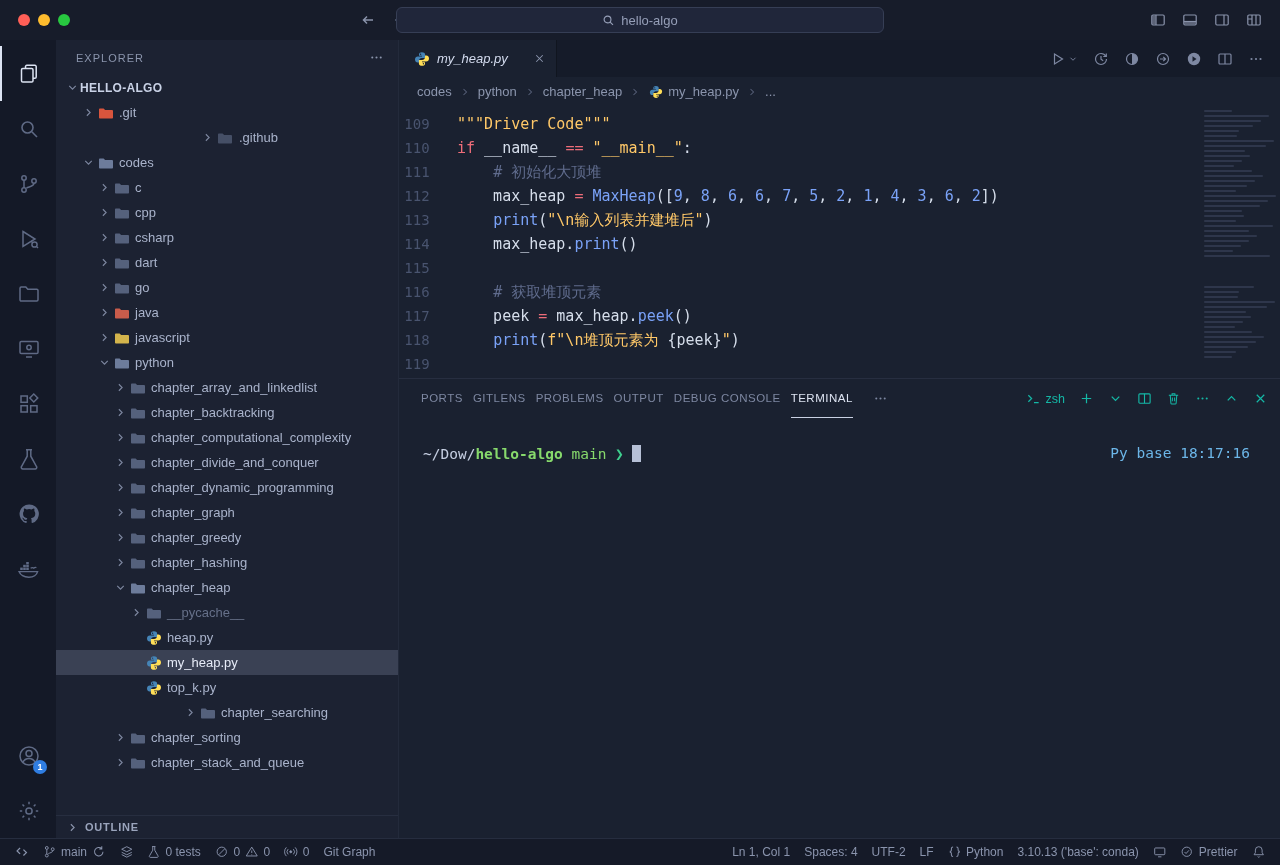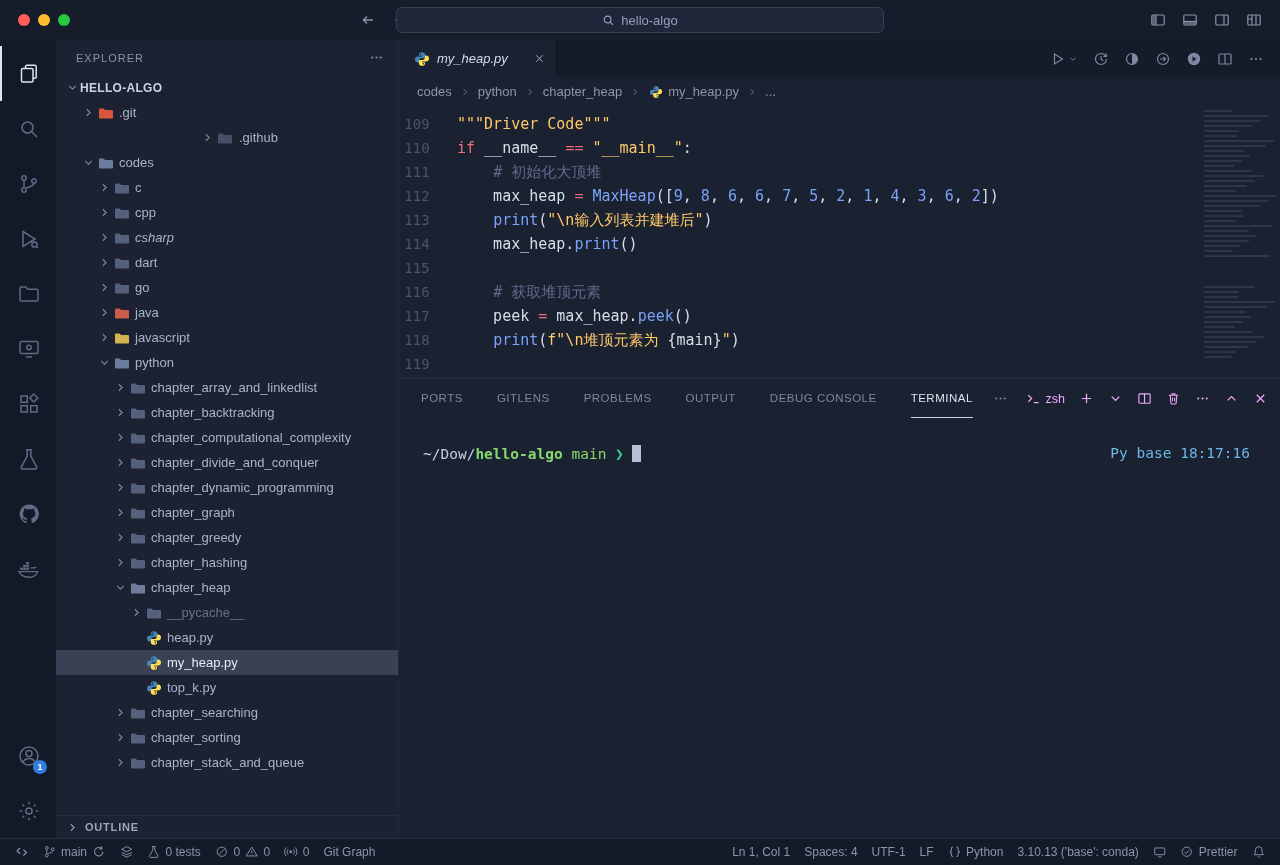--- a/index.html
+++ b/index.html
@@ -77,26 +77,26 @@
   .tk-n{color:var(--number,#7aa2f7)}
   .tk-c{color:var(--comment,#5f6b8c)}
   .tk-t{color:var(--code-text,#d6deeb)}
   .minimap{position:absolute;top:4px;right:12px;width:64px;height:240px;opacity:.85}
   .mm-line{height:2px;margin-bottom:3px;background:#57628066;border-radius:1px}
   .mm-gap{height:26px}
 
   
   .panel{flex:1;border-top:1px solid #272e40;display:flex;flex-direction:column;background:#1a2130;min-height:0}
   .panel-header{flex:0 0 39px;display:flex;align-items:center;padding:0 12px 0 22px}
-  .panel-tabs{display:flex;gap:34px;height:100%}
+  .panel-tabs{display:flex;gap:10px;height:100%}
   .ptab{display:flex;align-items:center;font-size:11.5px;letter-spacing:.5px;color:#7d87a1;border-bottom:1px solid transparent;cursor:pointer}
   .ptab.active{color:#dde3f1;border-bottom-color:#c9d1e3}
   .panel-more{margin-left:20px;color:#7d87a1;display:flex;align-items:center;cursor:pointer}
   .panel-more svg{width:15px;height:15px}
-  .panel-actions{margin-left:auto;display:flex;align-items:center;gap:14px;color:#f0abfc;font-size:12.5px}
+  .panel-actions{margin-left:auto;display:flex;align-items:center;gap:14px;color:#14b8a6;font-size:12.5px}
   .panel-actions .pa{display:flex;align-items:center;gap:5px;cursor:pointer}
   .panel-actions svg{width:15px;height:15px}
 
   .terminal{flex:1;position:relative;font-family:"DejaVu Sans Mono","Liberation Mono",monospace;font-size:14.5px;padding:27px 0 0 24px;color:#c6cfe2}
   .t-repo{color:var(--terminal-green,#87d96c);font-weight:700}
   .t-branch{color:var(--terminal-green,#87d96c)}
   .t-arrow{color:#3ecf8e}
   .cursor{display:inline-block;width:9px;height:17px;background:#b6c0d6;vertical-align:text-bottom;margin-left:8px}
   .term-right{position:absolute;right:30px;top:27px;color:var(--terminal-cyan,#6cb6e8)}
 
@@ -340,21 +340,21 @@
                 <path d="M6 4l4 4-4 4"></path>
               </svg>
             </span>
             <span class="ticon">
               <svg viewBox="0 0 16 16">
                 <path d="M1 4.2c0-.4.3-.8.8-.8h3.8l1.5 1.7h7.1c.4 0 .8.3.8.8v6.9c0 .4-.3.8-.8.8H1.8c-.4 0-.8-.3-.8-.8z" fill="#55617c"></path>
               </svg>
             </span>
             <span class="tlabel">cpp</span>
           </div>
-          <div class="tree-row" style="padding-left: 40px; font-style: italic;">
+          <div class="tree-row" style="padding-left: 40px;">
             <span class="chev">
               <svg viewBox="0 0 16 16" fill="none" stroke="currentColor" stroke-width="1.4">
                 <path d="M6 4l4 4-4 4"></path>
               </svg>
             </span>
             <span class="ticon">
               <svg viewBox="0 0 16 16">
                 <path d="M1 4.2c0-.4.3-.8.8-.8h3.8l1.5 1.7h7.1c.4 0 .8.3.8.8v6.9c0 .4-.3.8-.8.8H1.8c-.4 0-.8-.3-.8-.8z" fill="#55617c"></path>
               </svg>
             </span>
@@ -578,21 +578,21 @@
           <div class="tree-row" style="padding-left: 72px;">
             <span class="chev"></span>
             <span class="ticon">
               <svg viewBox="0 0 16 16">
                 <path d="M7.9 1.2c-1.7 0-2.9.8-2.9 2.1v1.5h3v.7H3.7c-1.5 0-2.7 1.1-2.7 3s1.2 3 2.6 3H5V9.7C5 8.2 6.3 7 7.9 7h3.2V3.3c0-1.3-1.4-2.1-3.2-2.1zM6.6 2.6a.66.66 0 1 1 0 1.32.66.66 0 0 1 0-1.32z" fill="#4584b6"></path>
                 <path d="M8.1 14.8c1.7 0 2.9-.8 2.9-2.1v-1.5H8v-.7h4.3c1.5 0 2.7-1.1 2.7-3s-1.2-3-2.6-3H11v1.8c0 1.5-1.3 2.7-2.9 2.7H4.9v3.7c0 1.3 1.4 2.1 3.2 2.1zm1.3-1.4a.66.66 0 1 1 0-1.32.66.66 0 0 1 0 1.32z" fill="#ffde57"></path>
               </svg>
             </span>
             <span class="tlabel">top_k.py</span>
           </div>
-          <div class="tree-row" style="padding-left: 56px;">
+          <div class="tree-row" style="padding-left: 56px; justify-content: center;">
             <span class="chev">
               <svg viewBox="0 0 16 16" fill="none" stroke="currentColor" stroke-width="1.4">
                 <path d="M6 4l4 4-4 4"></path>
               </svg>
             </span>
             <span class="ticon">
               <svg viewBox="0 0 16 16">
                 <path d="M1 4.2c0-.4.3-.8.8-.8h3.8l1.5 1.7h7.1c.4 0 .8.3.8.8v6.9c0 .4-.3.8-.8.8H1.8c-.4 0-.8-.3-.8-.8z" fill="#55617c"></path>
               </svg>
             </span>
@@ -781,21 +781,21 @@
             <div class="code-line">
               <span class="lnum">116</span>
               <span class="ltext"><span class="tk-t">    </span><span class="tk-c"># 获取堆顶元素</span></span>
             </div>
             <div class="code-line">
               <span class="lnum">117</span>
               <span class="ltext"><span class="tk-t">    peek </span><span class="tk-o">=</span><span class="tk-t"> max_heap.</span><span class="tk-f">peek</span><span class="tk-t">()</span></span>
             </div>
             <div class="code-line">
               <span class="lnum">118</span>
-              <span class="ltext"><span class="tk-t">    </span><span class="tk-f">print</span><span class="tk-t">(</span><span class="tk-s">f"\n堆顶元素为 </span><span class="tk-t">{main}</span><span class="tk-s">"</span><span class="tk-t">)</span></span>
+              <span class="ltext"><span class="tk-t">    </span><span class="tk-f">print</span><span class="tk-t">(</span><span class="tk-s">f"\n堆顶元素为 </span><span class="tk-t">{peek}</span><span class="tk-s">"</span><span class="tk-t">)</span></span>
             </div>
             <div class="code-line">
               <span class="lnum">119</span>
               <span class="ltext"></span>
             </div>
           </div>
         <div class="minimap" id="minimap">
             <div class="mm-line" style="width: 28px;"></div>
             <div class="mm-line" style="width: 65px;"></div>
             <div class="mm-line" style="width: 57px;"></div>
@@ -986,21 +986,21 @@
         </div>
       </div>
     <div class="sb-right" id="status-right">
         <div class="sb-item">
           <span>Ln 1, Col 1</span>
         </div>
         <div class="sb-item">
           <span>Spaces: 4</span>
         </div>
         <div class="sb-item">
-          <span>UTF-1</span>
+          <span>UTF-2</span>
         </div>
         <div class="sb-item">
           <span>LF</span>
         </div>
         <div class="sb-item">
           <span>
             <svg viewBox="0 0 16 16" fill="none" stroke="currentColor" stroke-width="1.2">
               <path d="M6 2.5c-1.5 0-2 .8-2 2v1.3c0 .9-.4 1.6-1.3 1.6v1.2c.9 0 1.3.7 1.3 1.6v1.3c0 1.2.5 2 2 2M10 2.5c1.5 0 2 .8 2 2v1.3c0 .9.4 1.6 1.3 1.6v1.2c-.9 0-1.3.7-1.3 1.6v1.3c0 1.2-.5 2-2 2"></path>
             </svg>
           </span>

